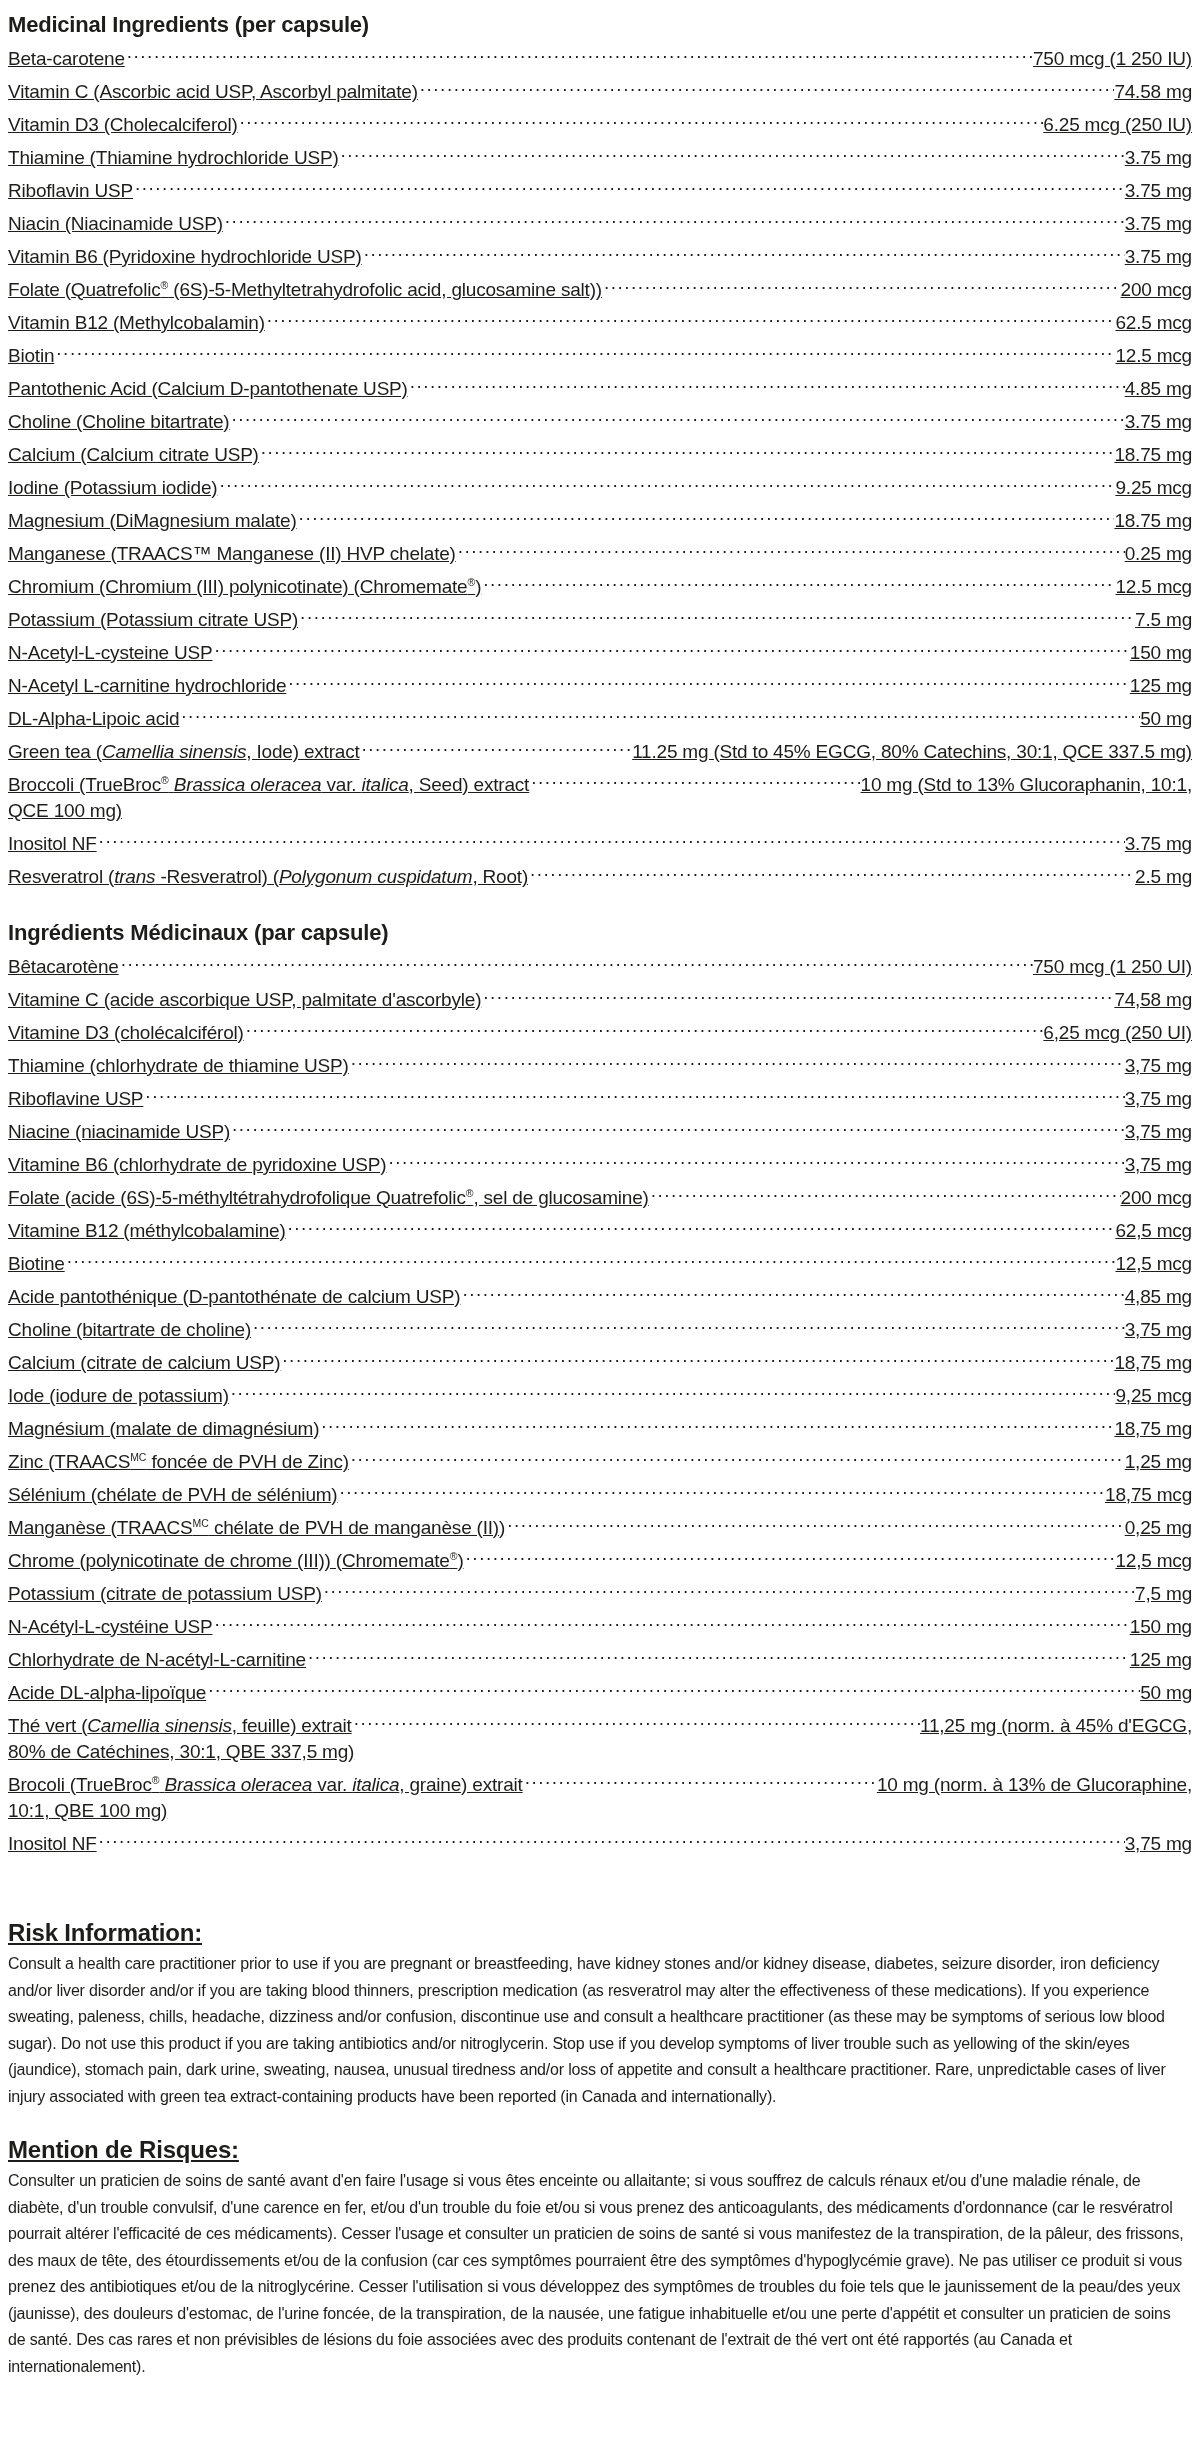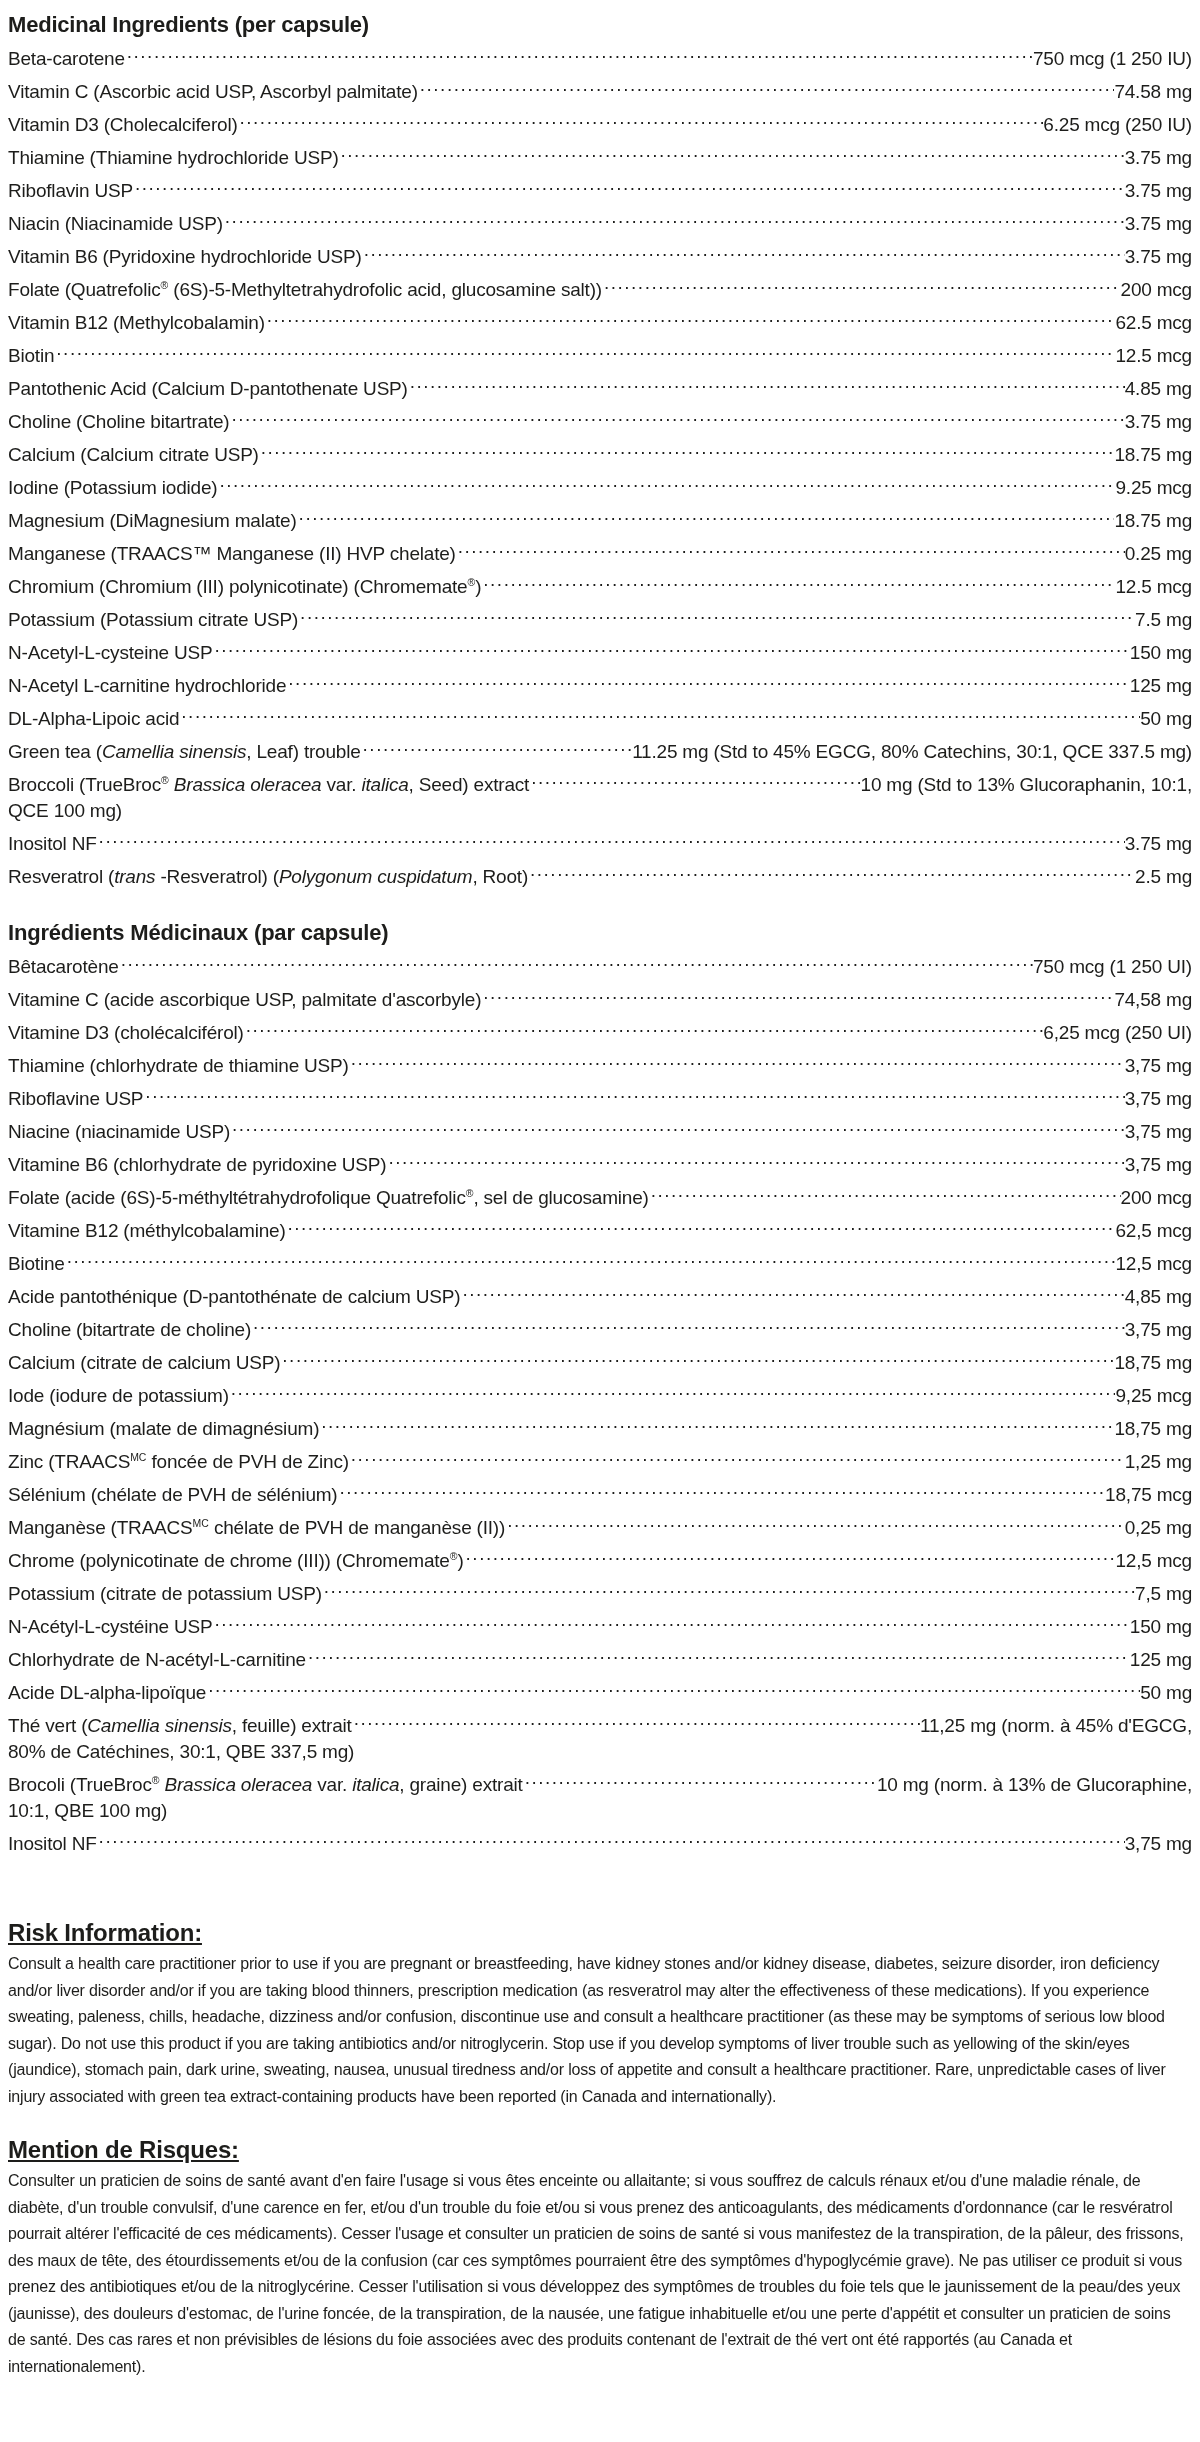--- a/index.html
+++ b/index.html
@@ -5,21 +5,21 @@
   html,body{margin:0;padding:0;background:#ffffff;}
   .page{
     width:1200px;height:2442px;box-sizing:border-box;
     padding:6px 8px 0 8px;overflow:hidden;background:#ffffff;
     font-family:"Liberation Sans",sans-serif;color:#1d1d1b;
     letter-spacing:-0.2px;
   }
   .hd{font-weight:bold;margin:0;color:#1d1d1b;}
   .list-title{font-size:22px;line-height:26px;margin:6px 0 1px 0;}
   .para-title{font-size:24px;line-height:28px;margin:0 0 4px 0;text-decoration:underline;}
-  .rows{font-size:19px;line-height:26px;}
+  .rows{font-size:19px;line-height:26px;text-decoration:underline;}
   .row{display:flex;align-items:baseline;}
   .name{white-space:nowrap;}
   .leader{flex:1 1 10px;overflow:hidden;white-space:nowrap;min-width:8px;position:relative;height:26px;}
   .leader::after{
     content:"................................................................................................................................................................................................................";
     position:absolute;left:2px;bottom:0;letter-spacing:1.5px;
   }
   .value{white-space:nowrap;}
   .row-cont{text-align:left;}
   .it{font-style:italic;}
@@ -136,21 +136,21 @@
           <span class="name"><span>N-Acetyl L-carnitine hydrochloride</span></span>
           <span class="leader"></span>
           <span class="value">125 mg</span>
         </div>
         <div class="row">
           <span class="name"><span>DL-Alpha-Lipoic acid</span></span>
           <span class="leader"></span>
           <span class="value">50 mg</span>
         </div>
         <div class="row">
-          <span class="name"><span>Green tea (</span><span class="it">Camellia sinensis</span><span>, Leaf) trouble</span></span>
+          <span class="name"><span>Green tea (</span><span class="it">Camellia sinensis</span><span>, Iode) extract</span></span>
           <span class="leader"></span>
           <span class="value">11.25 mg (Std to 45% EGCG, 80% Catechins, 30:1, QCE 337.5 mg)</span>
         </div>
         <div class="row">
           <span class="name"><span>Broccoli (TrueBroc</span><span class="sup">®</span><span> </span><span class="it">Brassica oleracea</span><span> var. </span><span class="it">italica</span><span>, Seed) extract</span></span>
           <span class="leader"></span>
           <span class="value">10 mg (Std to 13% Glucoraphanin, 10:1,</span>
         </div>
         <div class="row-cont">QCE 100 mg)</div>
         <div class="row">

